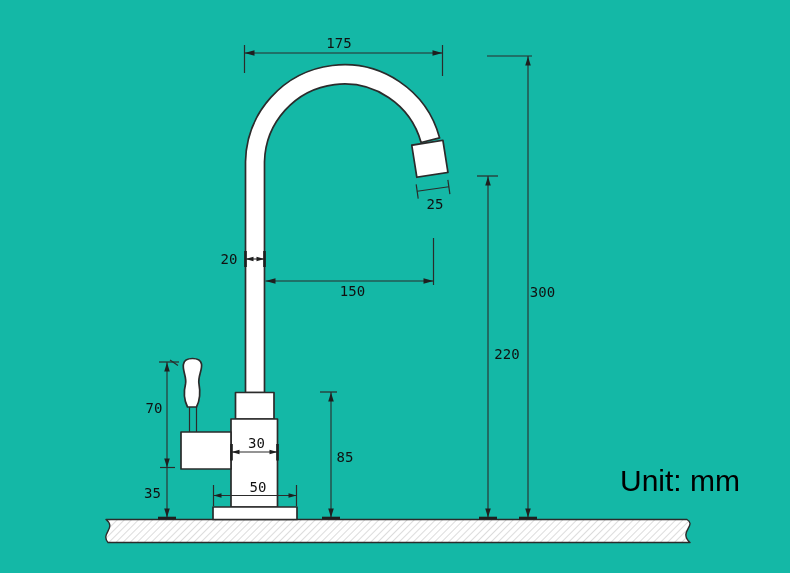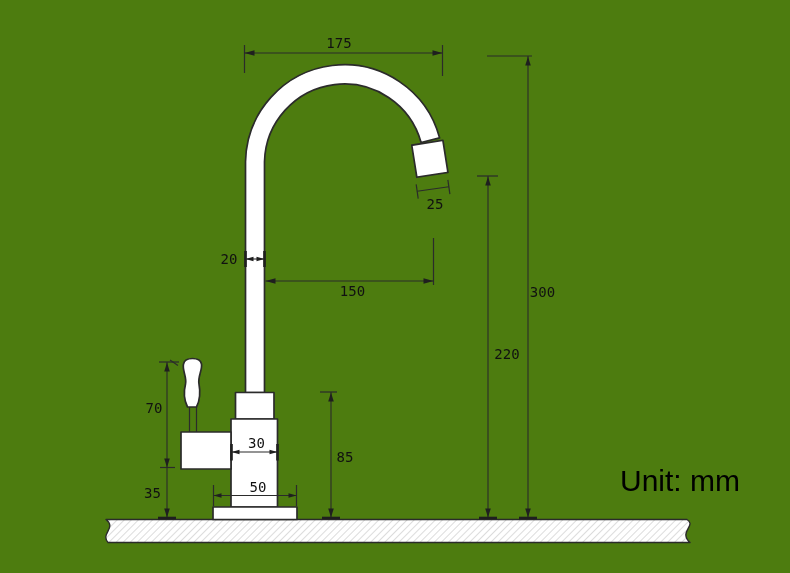--- a/index.html
+++ b/index.html
@@ -4,21 +4,21 @@
 <style>
   html, body {
     margin: 0;
     padding: 0;
     background: #ffffff;
   }
   .canvas {
     position: relative;
     width: 790px;
     height: 573px;
-    background: #4d7c0f;
+    background: #14b8a6;
     overflow: hidden;
   }
   svg { display: block; }
   .outline {
     fill: #ffffff;
     stroke: #2b2b2b;
     stroke-width: 1.7;
     stroke-linejoin: round;
   }
   .dimline {

